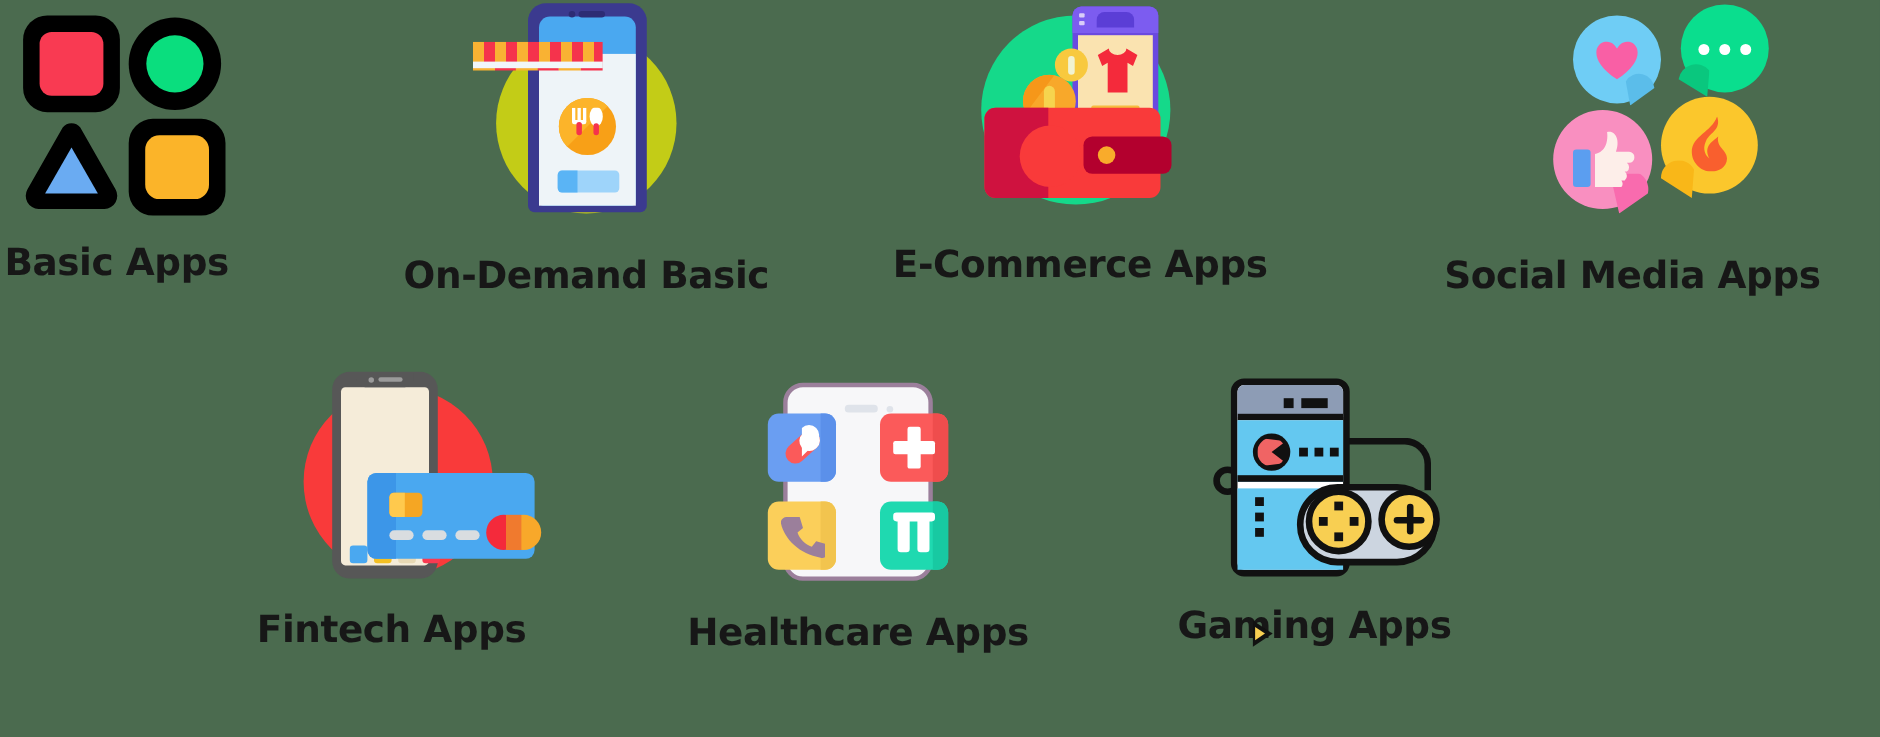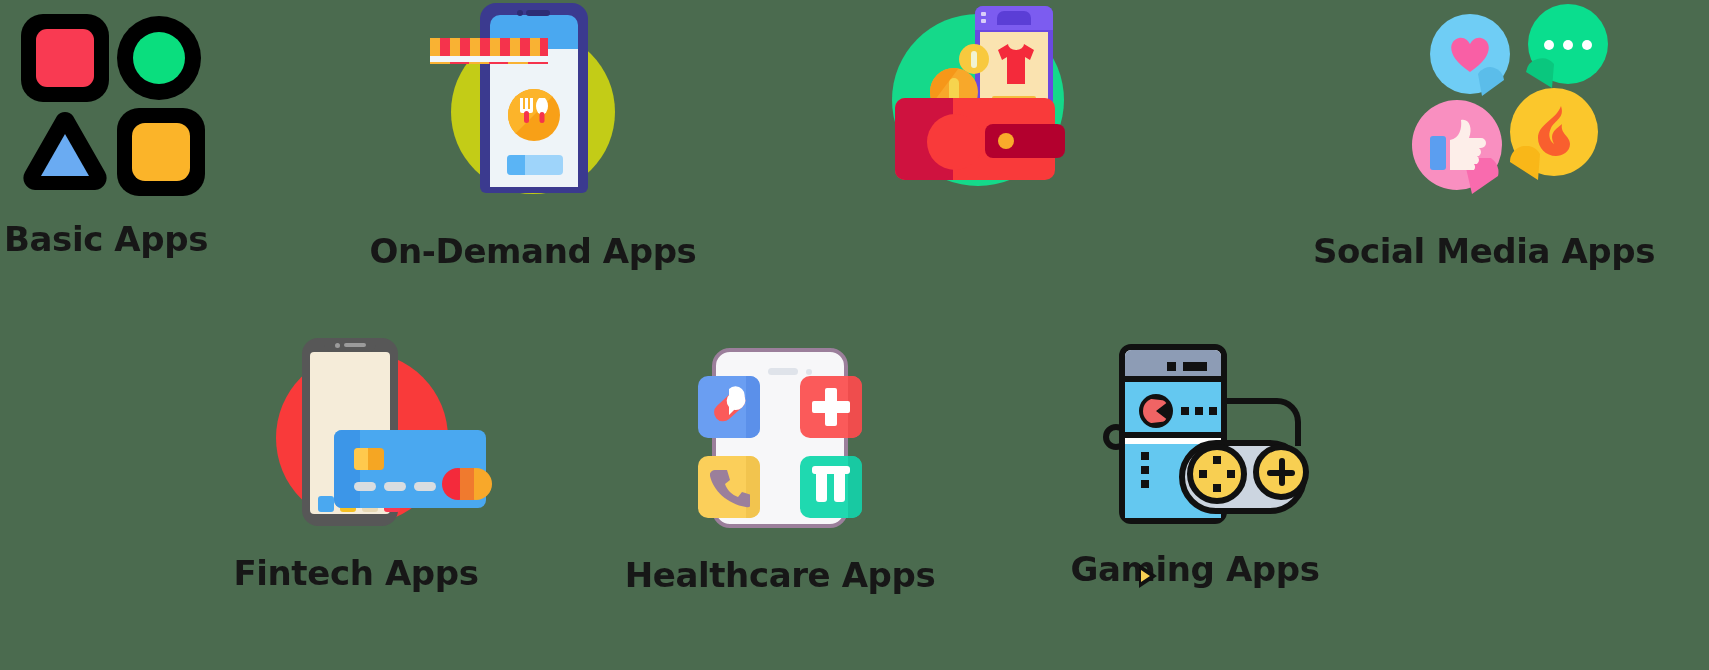--- a/index.html
+++ b/index.html
@@ -167,21 +167,21 @@
         <div class="od-scal" style="left:0px;    background:#f9b233;"></div>
         <div class="od-scal" style="left:19.6px; background:#f5334c;"></div>
         <div class="od-scal" style="left:39.2px; background:#f9b233;"></div>
         <div class="od-scal" style="left:58.8px; background:#f5334c;"></div>
         <div class="od-scal" style="left:78.4px; background:#f9b233;"></div>
         <div class="od-scal" style="left:98px;   background:#f5334c;"></div>
         <div style="position:absolute; left:0; top:0; width:118px; height:22px; background:repeating-linear-gradient(90deg,#f9b233 0 10px,#f5334c 10px 20px);"></div>
       </div>
       <div class="od-awning" style="top:56px; height:6px; background:#f1f6fa;"></div>
     </div>
-    <div class="label" style="margin-top:34px;">On-Demand Apps</div>
+    <div class="label" style="margin-top:34px;">On-Demand Basic</div>
   </div>
 
   <div class="cell" style="left:822px; top:6px; width:320px;">
     <div class="art ecom">
       <div class="ec-circle"></div>
       <div class="ec-phone">
         <div class="ec-top">
           <div class="ec-tl" style="top:6px;"></div>
           <div class="ec-tl" style="top:13px;"></div>
           <div style="position:absolute; left:22px; top:5px; width:34px; height:14px; background:#5b3ed6; border-radius:7px 7px 0 0;"></div>
@@ -201,20 +201,21 @@
       <div class="ec-coin2s"></div>
       <div class="ec-coin1"></div>
       <div class="ec-coin1b"></div>
       <div class="ec-coin1s"></div>
       <div class="ec-wallet"></div>
       <div class="ec-wflap"></div>
       <div class="ec-wcut"></div>
       <div class="ec-wclasp"></div>
       <div class="ec-wdot"></div>
     </div>
+    <div class="label" style="margin-top:28px;">E-Commerce Apps</div>
   </div>
 
   <div class="cell" style="left:1258px; top:4px; width:452px;">
     <div class="art social">
 
       <div class="bub" style="left:44px; top:10px; background:#6fcdf5;">
         <svg style="position:absolute; left:48px; top:52px;" width="30" height="30" viewBox="0 0 30 30">
             <path d="M4 30 L0 8 a14 14 0 0 1 26 6 Z" fill="#5bbdea"></path>
           </svg>
         <svg style="position:absolute; left:17px; top:20px;" width="46" height="40" viewBox="0 0 46 40">

